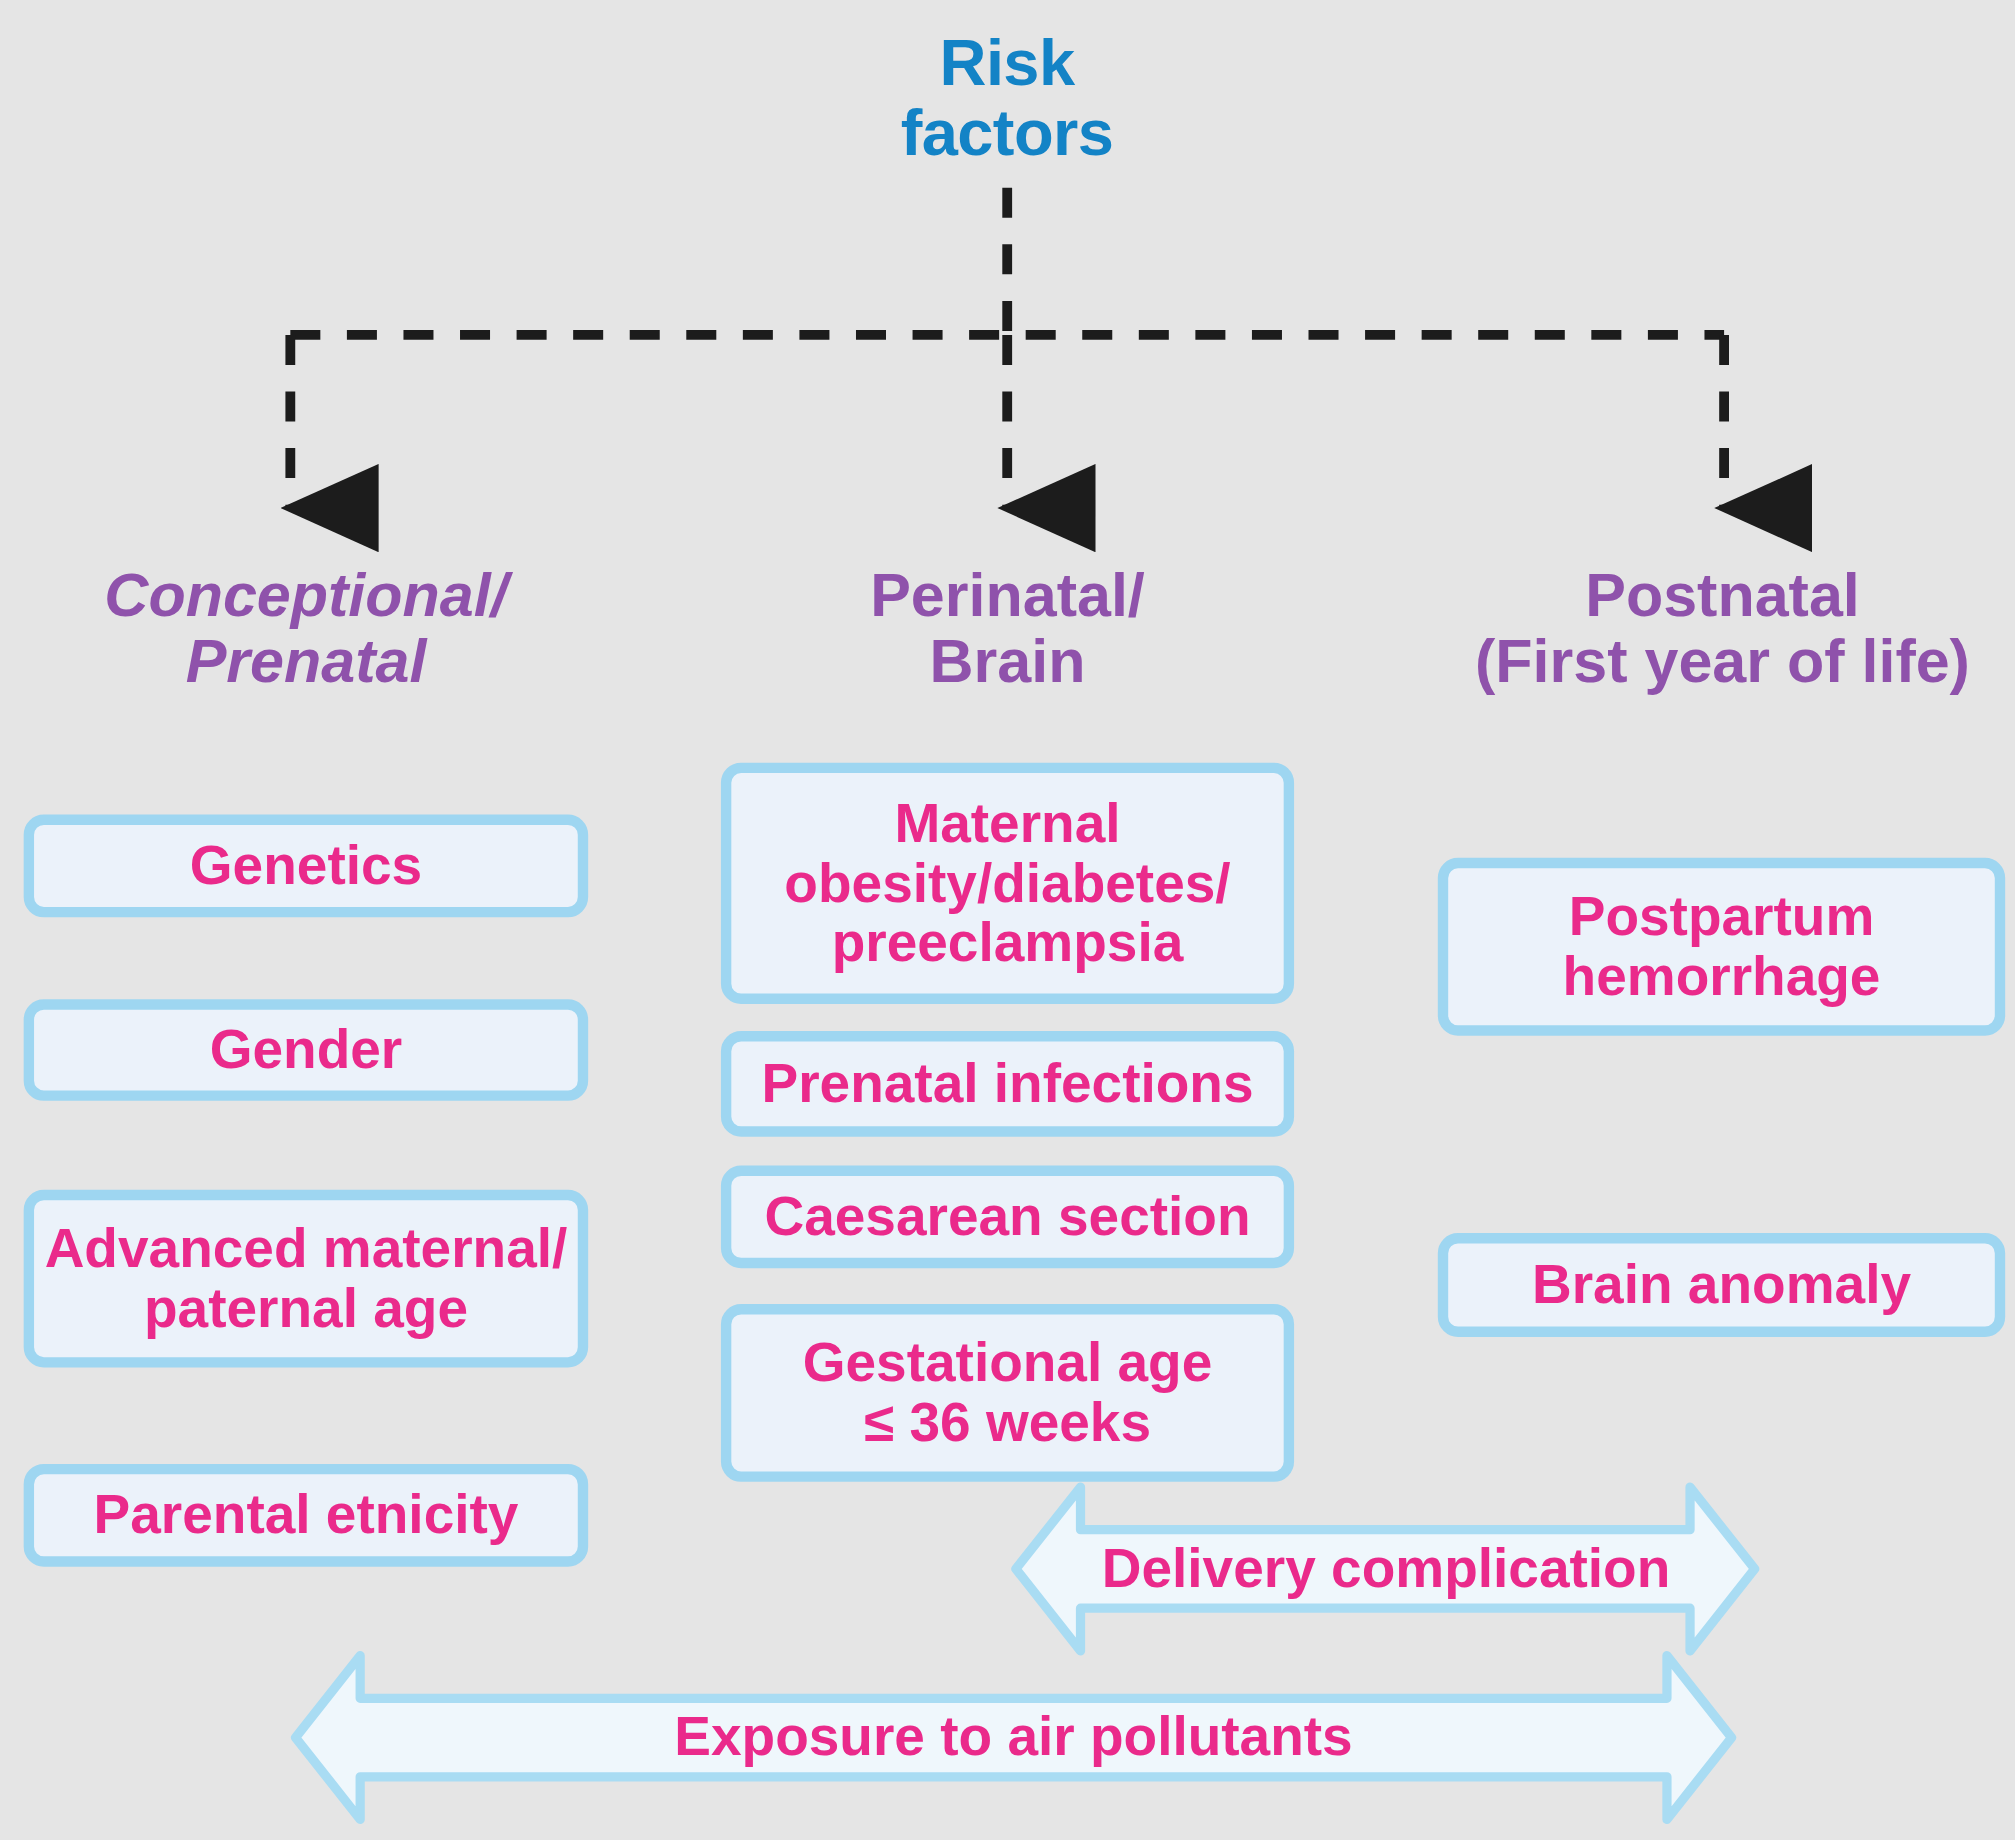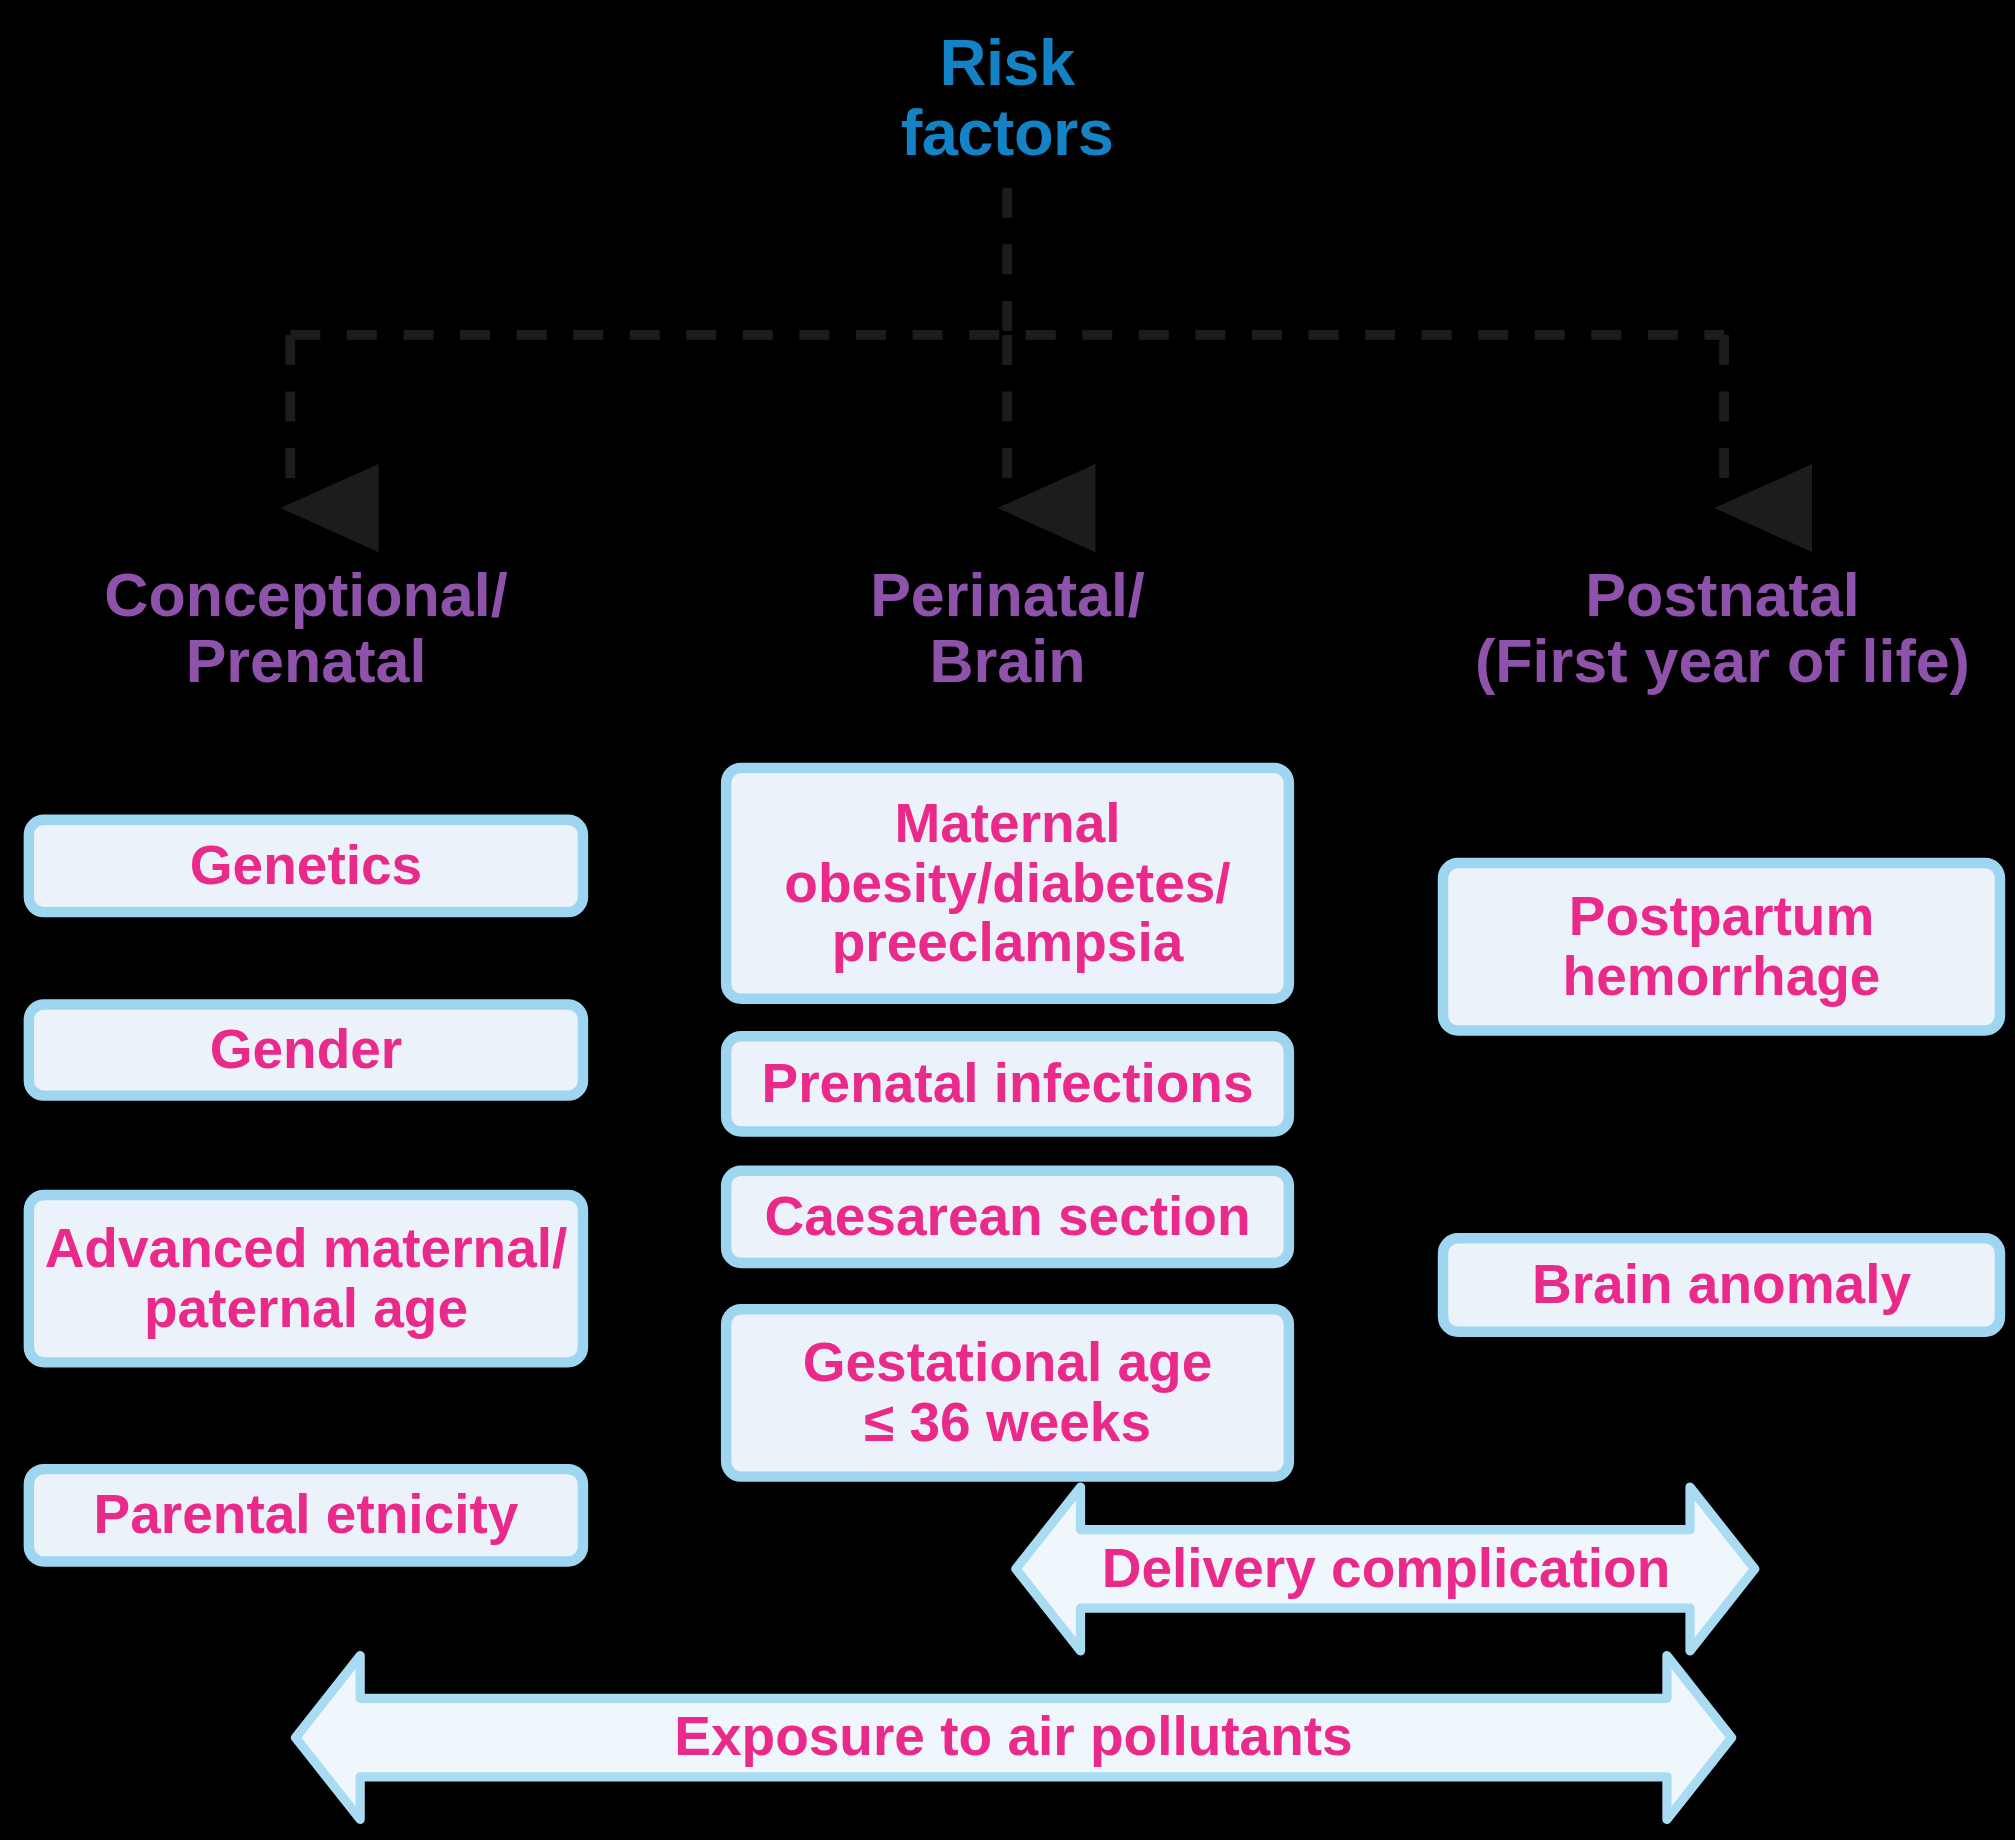--- a/index.html
+++ b/index.html
@@ -10,21 +10,21 @@
   body {
     width: 2015px;
     height: 1841px;
     font-family: "Liberation Sans", sans-serif;
     overflow: hidden;
   }
   #diagram-root {
     position: relative;
     width: 2015px;
     height: 1841px;
-    background: #000000;
+    background: #e5e5e5;
   }
   svg.layer {
     position: absolute;
     top: 0;
     left: 0;
     width: 2015px;
     height: 1841px;
   }
   
   .txt {
@@ -113,21 +113,21 @@
       <path d="M512,3010 L624,2868 L624,2942 L2888,2942 L2888,2868 L3000,3010
                L2888,3152 L2888,3078 L624,3078 L624,3152 Z" fill="#eff7fc" stroke="#a9dcf3" stroke-width="16" stroke-linejoin="round"></path>
     </g>
   </svg>
 
   <div class="txt root-title" style="left:834px; top:20px; width:346px; height:156px; flex-direction:column;">
     <span>Risk</span>
     <span>factors</span>
   </div>
 
-  <div class="txt col-title" style="left:11.5px; top:557px; width:589px; height:144px; flex-direction:column;">
+  <div class="txt col-title" style="left:11.5px; top:557px; width:589px; height:144px; flex-direction:column;font-style:italic;">
     <span>Conceptional/</span>
     <span>Prenatal</span>
   </div>
 
   <div class="txt col-title" style="left:716px; top:557px; width:583px; height:144px; flex-direction:column;">
     <span>Perinatal/</span>
     <span>Brain</span>
   </div>
 
   <div class="txt col-title" style="left:1408px; top:557px; width:629px; height:144px; flex-direction:column;">

